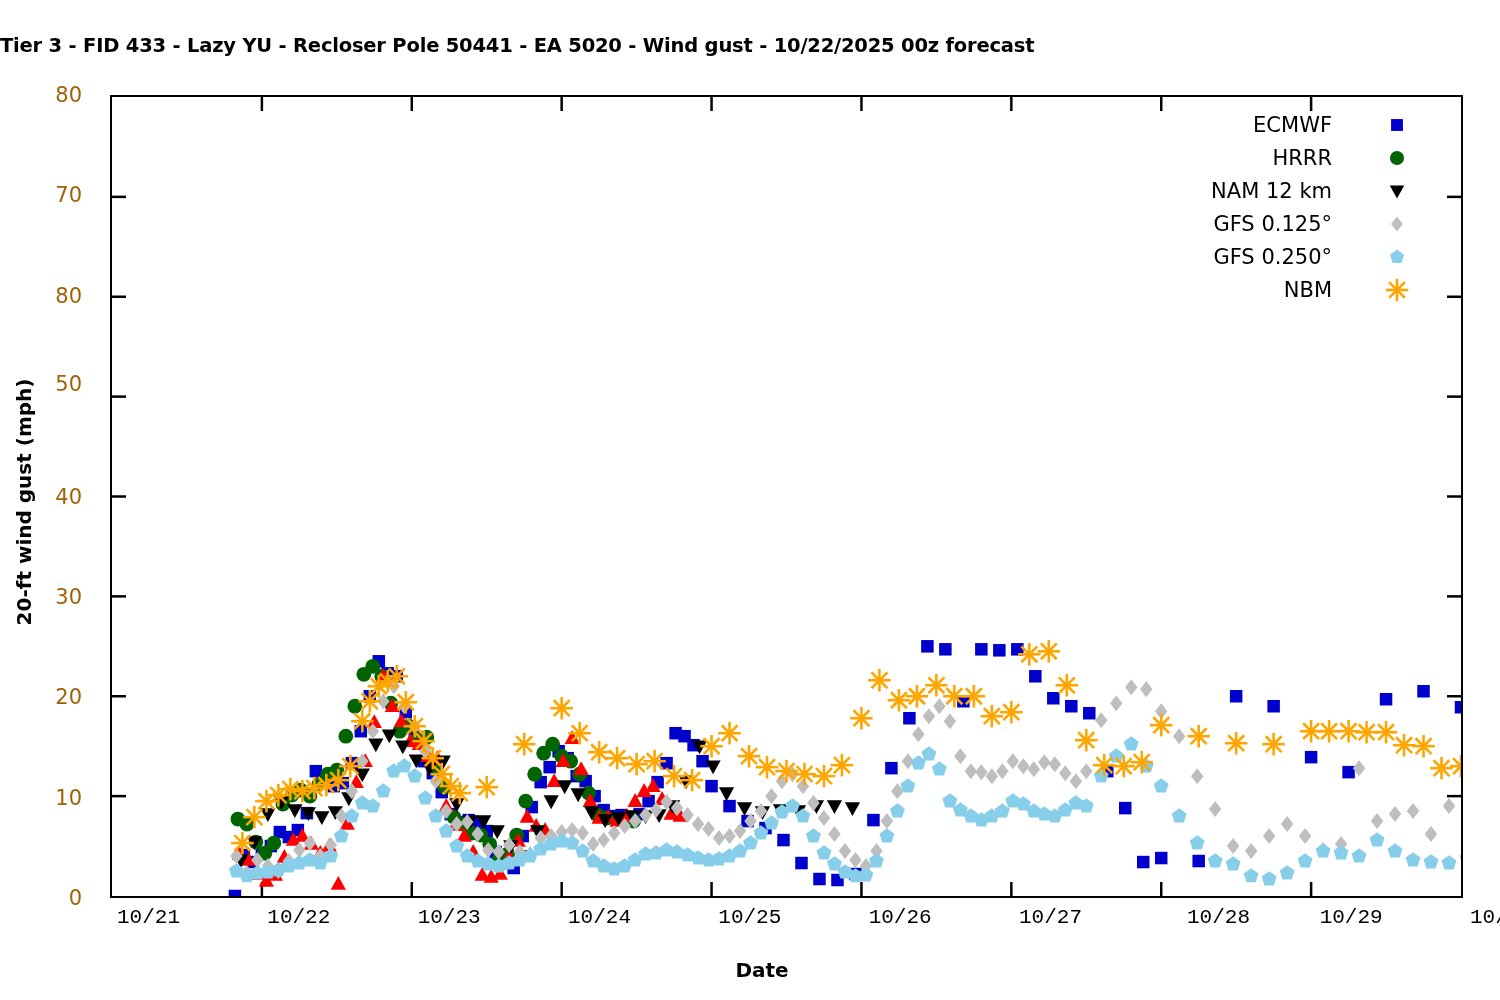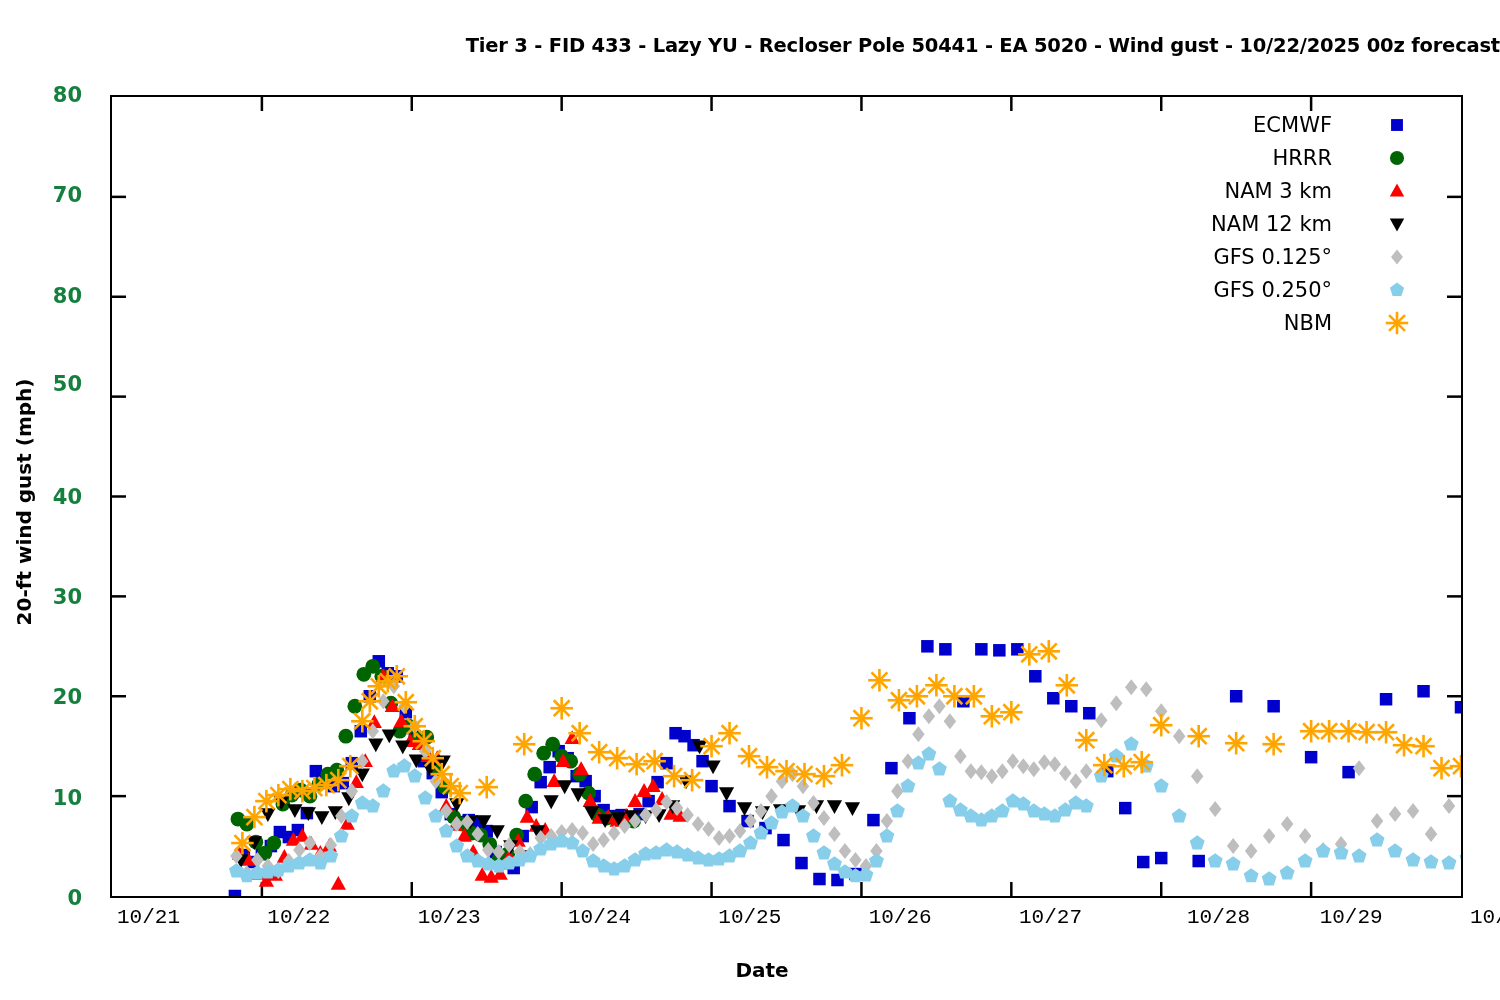--- a/index.html
+++ b/index.html
@@ -1,33 +1,33 @@
 <!DOCTYPE html>
 <html><head>
 <meta charset="utf-8">
 <style>
   html,body{margin:0;padding:0;background:#ffffff;}
   body{width:1500px;height:1000px;font-family:"DejaVu Sans",sans-serif;overflow:hidden;}
   #root{position:relative;width:1500px;height:1000px;background:#fff;}
 
   #chart-title{
     position:absolute; left:0; top:34px; width:1500px;
-    text-align:right; font-weight:bold; font-size:19.5px; color:#000;
+    text-align:left; font-weight:bold; font-size:19.5px; color:#000;
     font-family:"DejaVu Sans",sans-serif; letter-spacing:-0.2px;
   }
 
   #plot{
     position:absolute; left:110px; top:95px; width:1353px; height:803px;
     border:2.5px solid #000; box-sizing:border-box; background:#fff;
   }
   #canvas{position:absolute;left:0;top:0;width:100%;height:100%;}
 
   .ytick-label{
     position:absolute; right:1418px; text-align:right; width:70px;
-    font-size:21px; font-weight:bold; color:#15803d; transform:translateY(-50%);
+    font-size:21px; font-weight:normal; color:#a16207; transform:translateY(-50%);
     font-family:"DejaVu Sans",sans-serif;
   }
   .xtick-label{
     position:absolute; top:906px; text-align:right; width:140px;
     font-size:21px; color:#000; transform:translateX(-70px);
     font-family:Liberation Mono, monospace;
   }
 
   #ylabel{
     position:absolute; left:-296px; top:490px; width:640px; text-align:center;
@@ -1030,28 +1030,20 @@
       </div>
       <div class="legend-row">
         <span class="legend-label">HRRR</span>
         <span class="legend-marker">
           <svg width="26" height="26" viewBox="0 0 26 26">
             <circle cx="13" cy="13" r="7.04" fill="#006400"></circle>
           </svg>
         </span>
       </div>
       <div class="legend-row">
-        <span class="legend-label">NAM 3 km</span>
-        <span class="legend-marker">
-          <svg width="26" height="26" viewBox="0 0 26 26">
-            <polygon points="13,5.4 20.22,18.472 5.78,18.472" fill="#FF0000"></polygon>
-          </svg>
-        </span>
-      </div>
-      <div class="legend-row">
         <span class="legend-label">NAM 12 km</span>
         <span class="legend-marker">
           <svg width="26" height="26" viewBox="0 0 26 26">
             <polygon points="13,20.6 20.22,7.5280000000000005 5.78,7.5280000000000005" fill="#000000"></polygon>
           </svg>
         </span>
       </div>
       <div class="legend-row">
         <span class="legend-label">GFS 0.125°</span>
         <span class="legend-marker">

